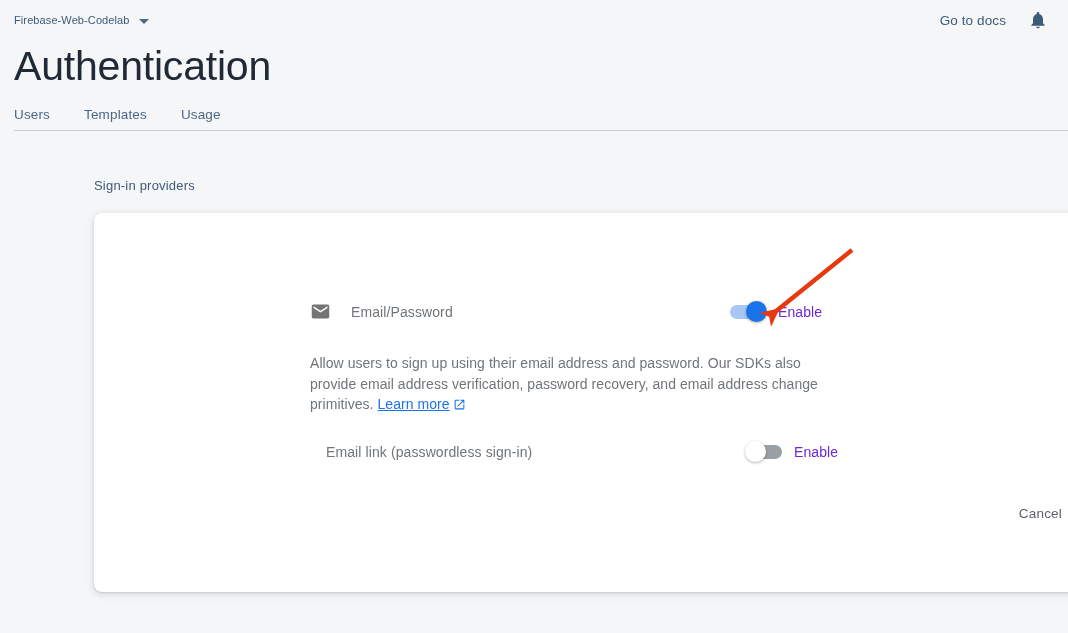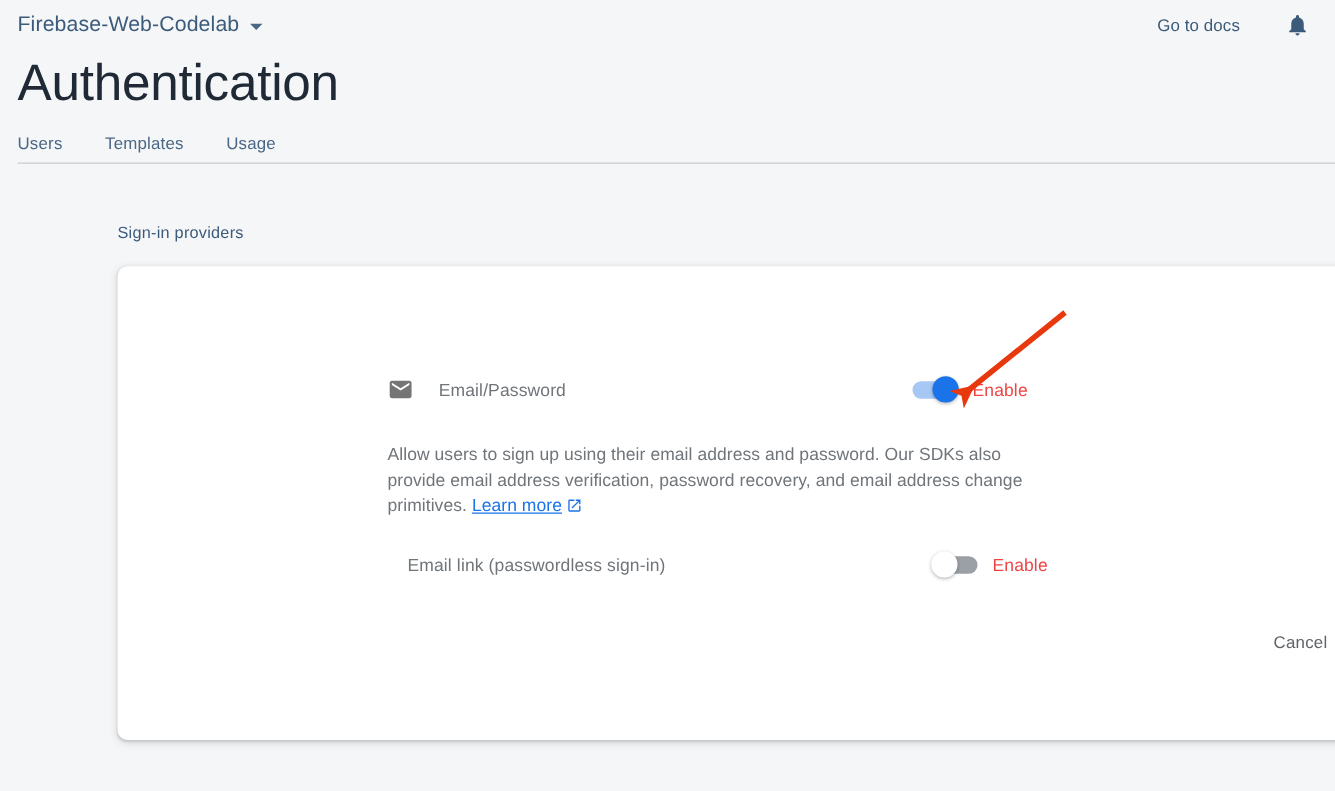--- a/index.html
+++ b/index.html
@@ -37,39 +37,39 @@
   }
 
   .project-chip {
     display: flex;
     align-items: center;
     gap: 9px;
     cursor: pointer;
   }
 
   .project-name {
-    font-size: 17px;
+    font-size: 11px;
     font-weight: 500;
     color: #3c5a7a;
     letter-spacing: .1px;
   }
 
   .caret {
     width: 0; height: 0;
     border-left: 5px solid transparent;
     border-right: 5px solid transparent;
     border-top: 5px solid #4a6785;
     margin-top: 2px;
   }
 
   .topbar-right {
     margin-left: auto;
     display: flex;
     align-items: center;
-    gap: 36px;
+    gap: 22px;
     padding-right: 6px;
   }
 
   .go-docs {
     font-size: 13.5px;
     font-weight: 500;
     color: #3c5a7a;
     cursor: pointer;
     letter-spacing: .1px;
   }
@@ -214,21 +214,21 @@
   }
 
   .switch.on { background: #a7c7f5; }
   .switch.on .thumb { left: 16px; background: #1a73e8; }
 
   .switch.off { background: #9aa0a6; }
   .switch.off .thumb { left: -1px; background: #ffffff; }
 
   .switch-label {
     font-size: 14px;
-    color: #ef4444;
+    color: #6d28d9;
     letter-spacing: .1px;
     white-space: nowrap;
   }
 
   
   .provider-desc {
     position: absolute;
     top: 140px;
     left: 0;
     width: 522px;

